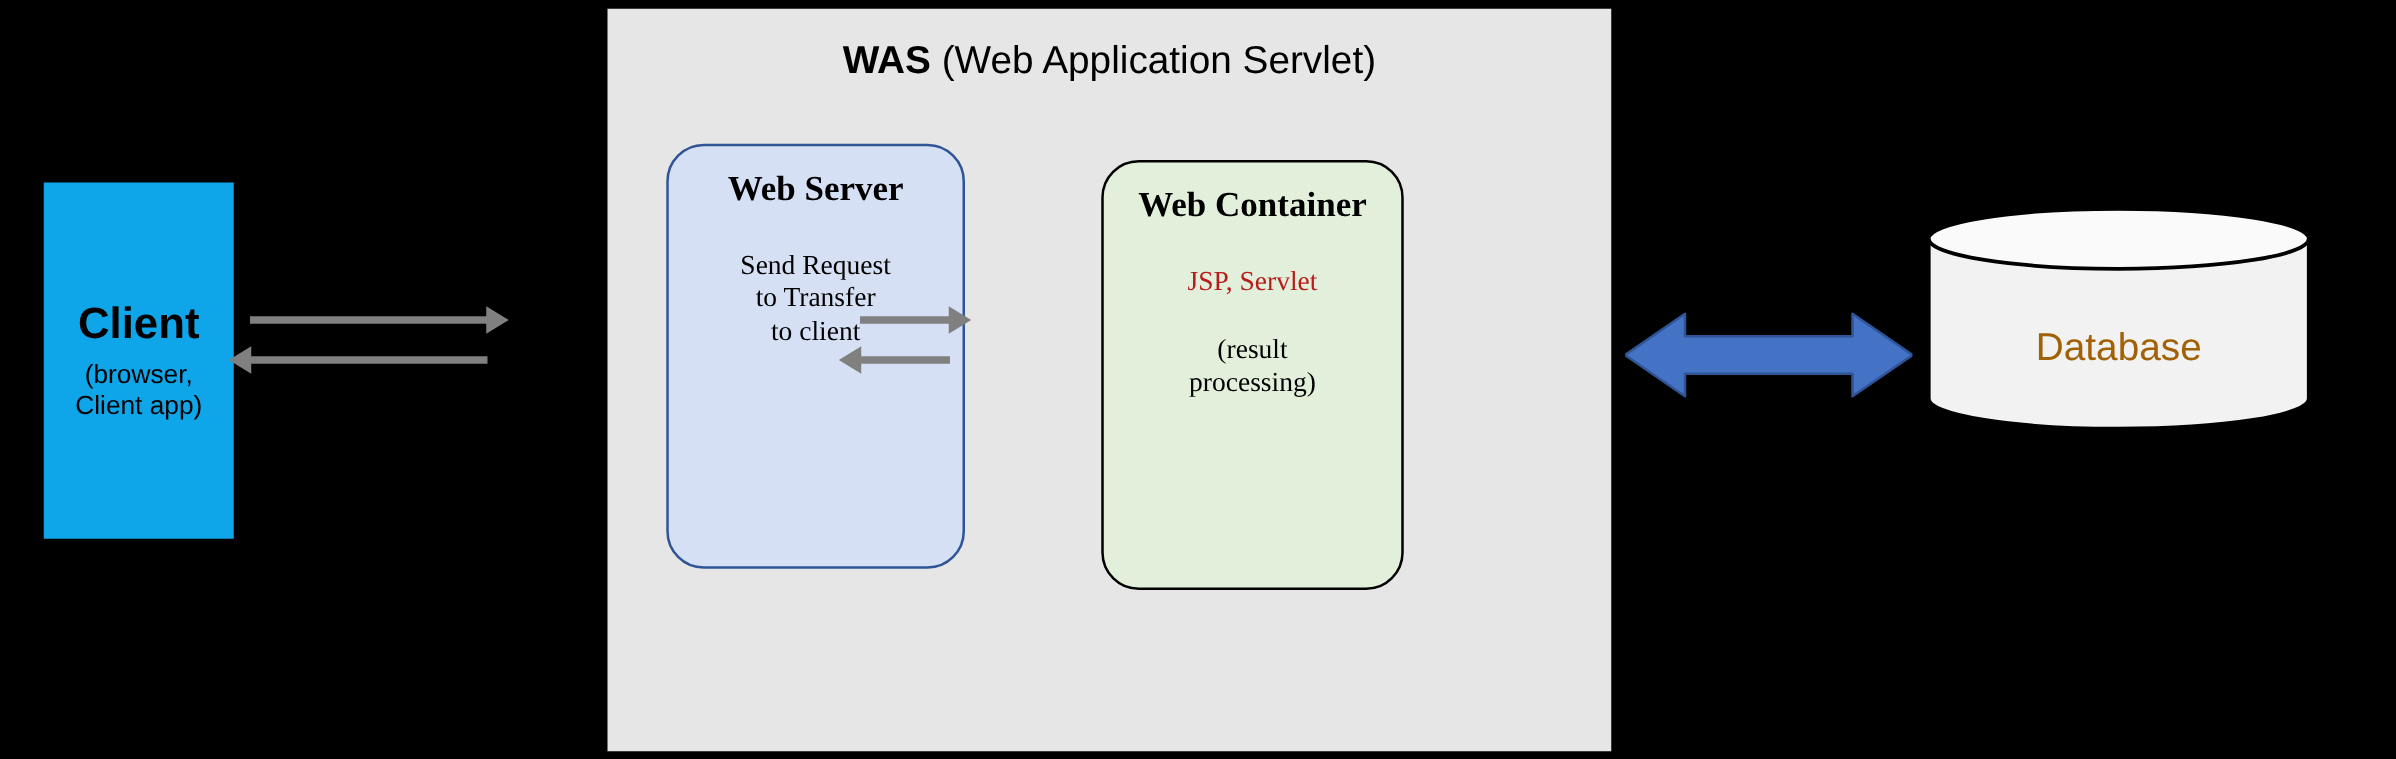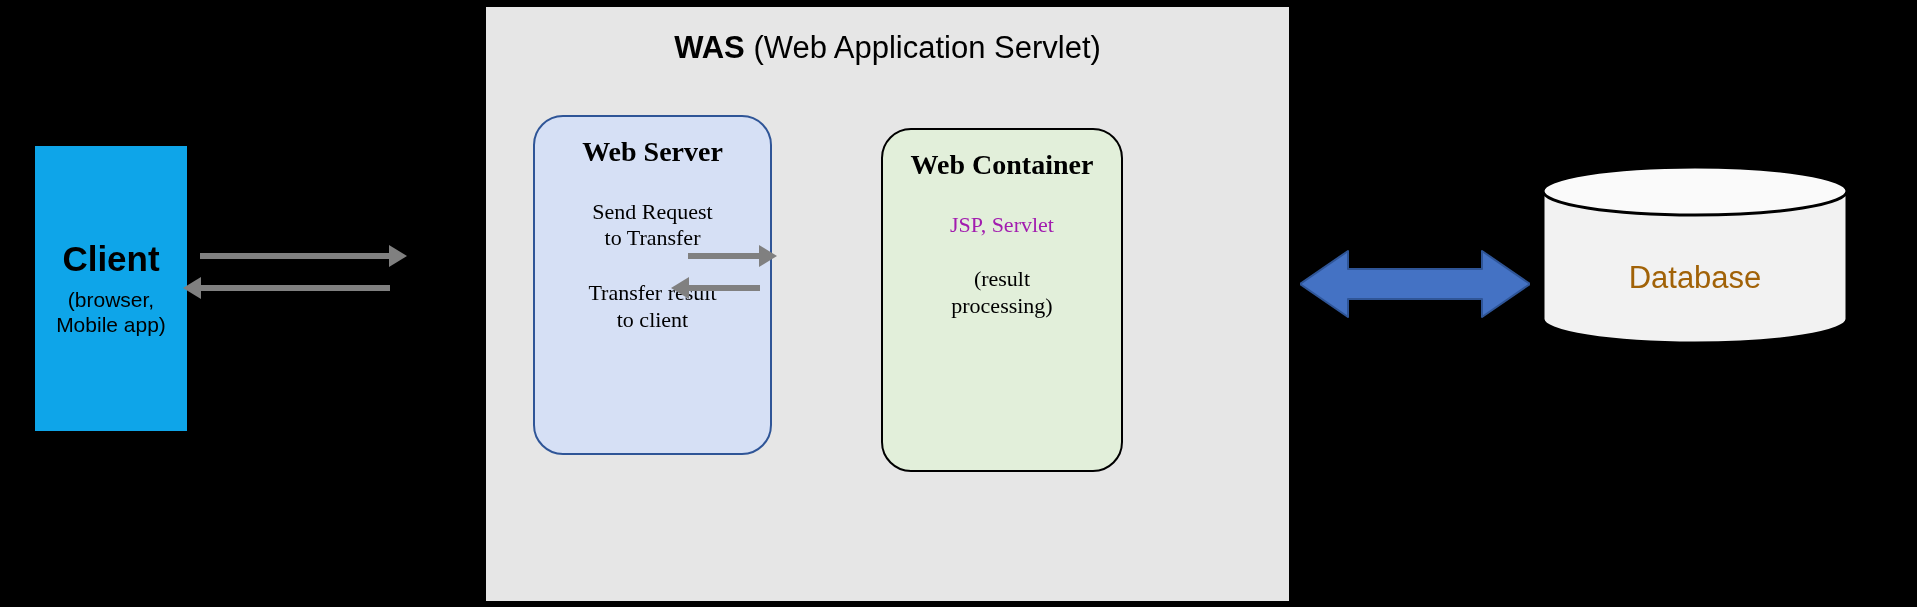--- a/index.html
+++ b/index.html
@@ -114,21 +114,21 @@
   }
   .box-line {
     font-size: 22px;
     line-height: 1.22;
     color: #000;
     text-align: center;
     white-space: nowrap;
   }
   .box-para { margin-top: 30px; }
   .box-para-2 { margin-top: 28px; }
-  .red-text { color: #a21caf; }
+  .red-text { color: #b91c1c; }
 
   
   .garrow {
     position: absolute;
     height: 6px;
     background: #808080;
   }
   .garrow .head {
     position: absolute;
     top: -8px;
@@ -181,41 +181,40 @@
   }
 </style>
 </head>
 <body>
 
 <div class="stage">
 
   <div class="client-box">
     <div class="client-title">Client</div>
     <div class="client-sub">(browser,</div>
-    <div class="client-sub">Mobile app)</div>
+    <div class="client-sub">Client app)</div>
   </div>
 
   <div class="garrow arrow-c2w">
     <span class="head right"></span>
   </div>
   <div class="garrow arrow-w2c">
     <span class="head left"></span>
   </div>
 
   <div class="was-panel">
 
     <div class="was-title">
       <span class="abbr">WAS</span><span>&nbsp;</span><span class="expansion">(Web Application Servlet)</span>
     </div>
 
     <div class="inner-box web-server-box">
       <div class="box-title">Web Server</div>
       <div class="box-line box-para">Send Request</div>
       <div class="box-line">to Transfer</div>
-      <div class="box-line box-para-2">Transfer result</div>
       <div class="box-line">to client</div>
     </div>
 
     <div class="inner-box web-container-box">
       <div class="box-title">Web Container</div>
       <div class="box-line box-para red-text">JSP, Servlet</div>
       <div class="box-line box-para-2">(result</div>
       <div class="box-line">processing)</div>
     </div>
   </div>

